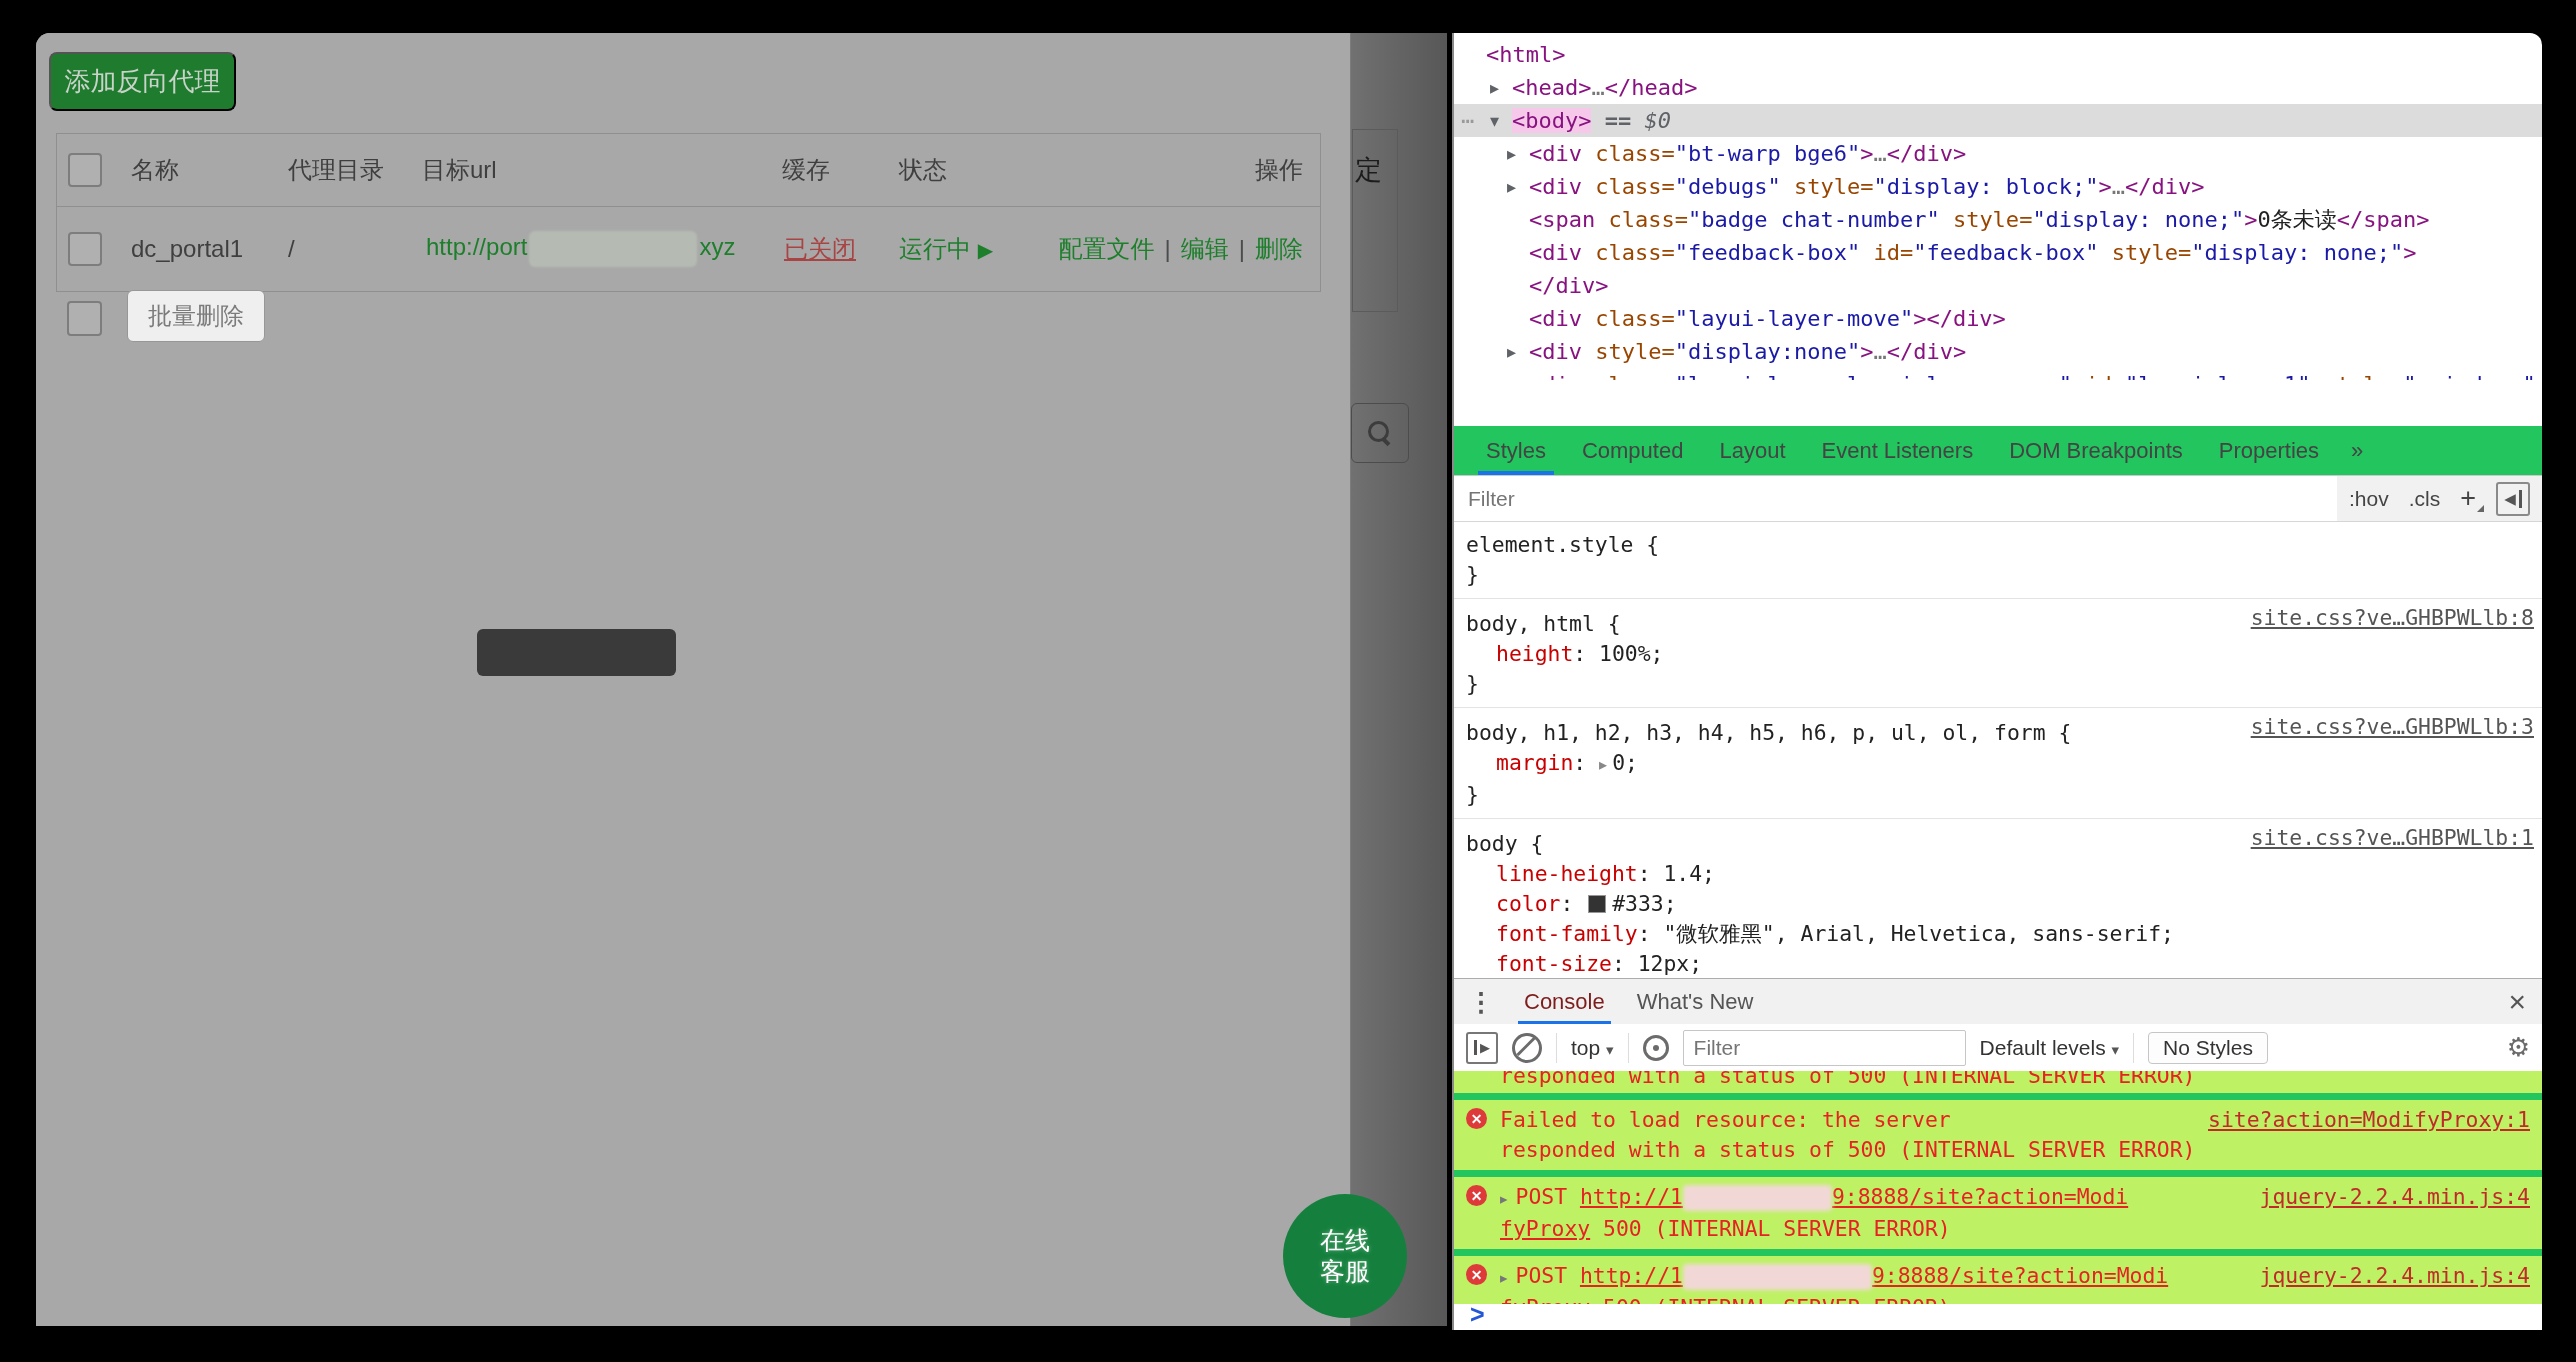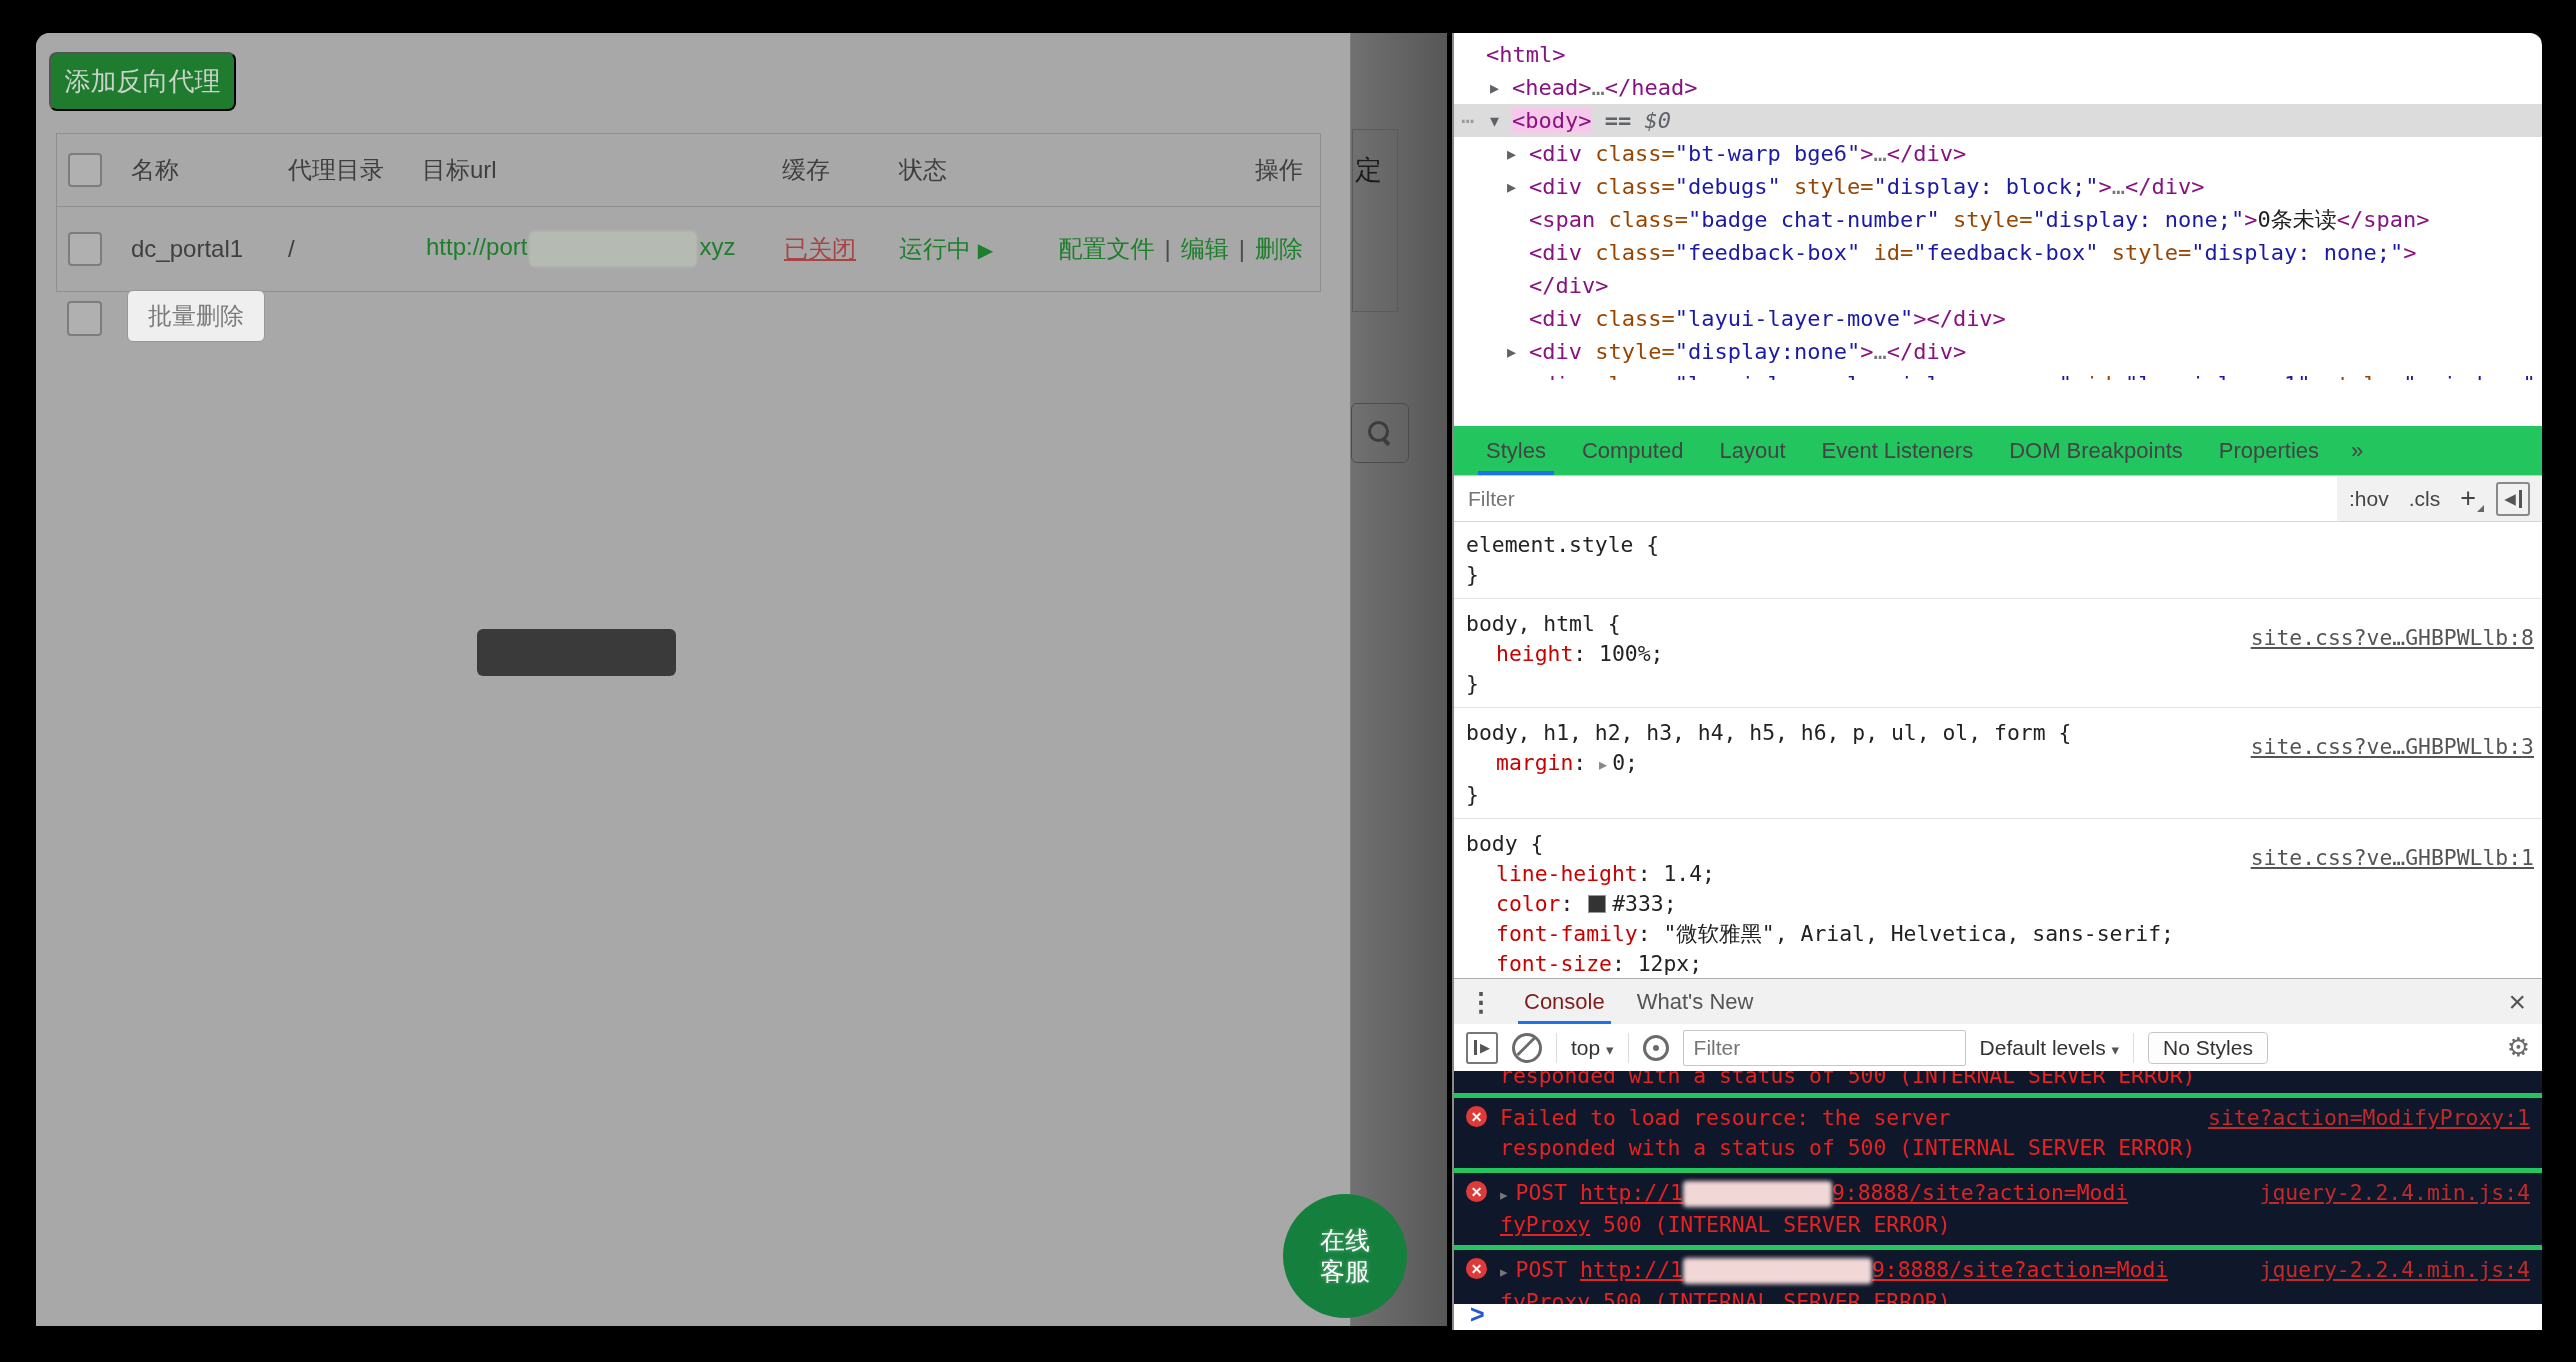--- a/index.html
+++ b/index.html
@@ -84,21 +84,21 @@
   .plus{font-size:27px;position:relative;}
   .plus::after{content:"";position:absolute;right:-8px;bottom:2px;border-left:7px solid transparent;
                border-bottom:7px solid #666;}
   .dock{width:30px;height:30px;border:2px solid #8a8a8a;border-radius:3px;display:flex;align-items:center;
         justify-content:center;font-size:15px;color:#555;}
   .dock i{font-style:normal;border-right:3px solid #555;padding-right:3px;}
 
   .rules{position:absolute;left:0;top:487px;width:100%;height:458px;overflow:hidden;font-size:21.4px;
          line-height:30px;}
   .rule{position:relative;padding:10px 12px 8px 12px;border-bottom:1px solid #e3e3e3;color:#222;}
-  .src{position:absolute;right:8px;top:24px;color:#555;text-decoration:underline;}
+  .src{position:absolute;right:8px;top:4px;color:#555;text-decoration:underline;}
   .prop{padding-left:30px;white-space:nowrap;}
   .pname{color:#c80000;}
   .sw{display:inline-block;width:16px;height:16px;border:1px solid #979797;vertical-align:-2px;margin:0 6px 0 2px;}
   .pexp{color:#888;font-size:16px;font-family:"DejaVu Sans",sans-serif;}
 
   .chead{position:absolute;left:0;top:945px;width:100%;height:46px;background:#f1f1f1;
          border-top:1px solid #adadad;border-bottom:1px solid #ccc;display:flex;align-items:stretch;
          font-size:22px;color:#555;}
   .kebab{display:flex;align-items:center;padding:0 14px;font-size:26px;font-weight:bold;color:#555;}
   .ctab{display:flex;align-items:center;padding:0 16px;position:relative;white-space:nowrap;}
@@ -119,21 +119,21 @@
   .eye{position:relative;width:26px;height:26px;border:3px solid #6b6b6b;border-radius:50%;box-sizing:border-box;}
   .eye::after{content:"";position:absolute;left:7px;top:7px;width:6px;height:6px;border-radius:50%;background:#6b6b6b;}
   .caret{font-size:15px;color:#555;}
   .cfilter{width:269px;height:32px;border:1px solid #c6c6c6;border-radius:2px;font-size:21px;
            padding-left:10px;color:#333;outline:none;}
   .chip{border:1px solid #c6c6c6;border-radius:4px;padding:3px 14px;background:#fdfdfd;}
   .gear{font-size:26px;color:#6b6b6b;margin-left:auto;}
 
   .cmsgs{position:absolute;left:0;top:1038px;width:100%;height:233px;overflow:hidden;font-size:21.4px;
          line-height:30px;}
-  .cmsg{position:relative;background:#0f172a;border-bottom:5px solid #22c55e;padding:5px 12px 5px 46px;
+  .cmsg{position:relative;background:#bef264;border-bottom:7px solid #22c55e;padding:5px 12px 5px 46px;
         color:#e62222;}
   .cmsg.partial{height:22px;padding-top:0;padding-bottom:0;overflow:hidden;}
   .cmsg.partial .mline{transform:translateY(-10px);}
   .micon{position:absolute;left:12px;top:8px;width:21px;height:21px;border-radius:50%;background:#df3a3a;
          color:#fff;font-size:14px;display:flex;align-items:center;justify-content:center;font-weight:bold;
          font-family:"Liberation Sans",sans-serif;}
   .mexp{color:#777;font-size:15px;font-family:"DejaVu Sans",sans-serif;margin-right:8px;}
   .msrc{position:absolute;right:12px;top:5px;color:#c22a2a;text-decoration:underline;}
   .r{color:#e62222;} .rl{color:#e62222;text-decoration:underline;}
   .mblur{display:inline-block;height:26px;background:#f2d7d7;border-radius:4px;vertical-align:middle;

